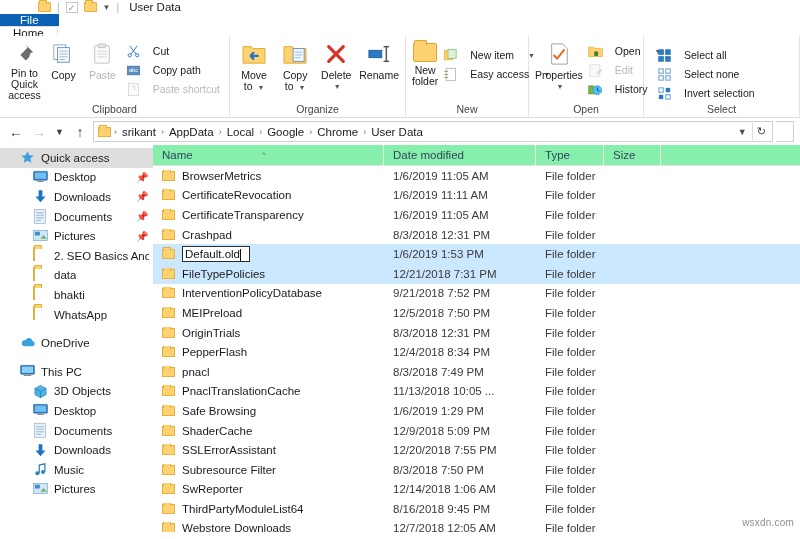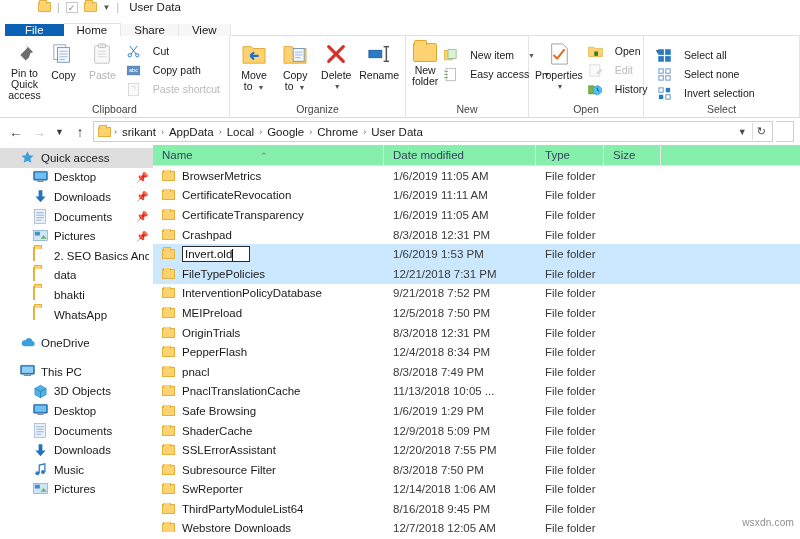--- a/index.html
+++ b/index.html
@@ -29,22 +29,22 @@
   .qat-sep { color: #b0b0b0; font-size: 10px; }
   .qat-check {
     width: 12px; height: 11px; border: 1px solid #c8c8c8; background: #fff;
     color: #888; font-size: 9px; line-height: 10px; text-align: center;
   }
   .qat-caret { font-size: 8px; color: #555; }
   .title-text { font-size: 11.5px; color: #1a1a1a; margin-left: 4px; white-space: nowrap; }
 
   
   .tabstrip {
-    height: 22px; display: flex; align-items: flex-end;
-    background: #ffffff; position: relative;
+    height: 22px; display: flex; align-items: flex-start;
+    background: #ffffff; position: relative; flex-direction: column;
   }
   .green-edge { width: 5px; background: #107c41; }
   .tab {
     display: flex; align-items: center; justify-content: center;
     font-size: 11.5px; color: #1a1a1a; padding: 0 13px;
     border-right: 1px solid #e6e6e6; white-space: nowrap;
   }
   .tab.file { background: #0b62b5; color: #ffffff; padding: 0 20px; border: none; }
   .tab.active { background: #ffffff; border-top: 1px solid #e0e0e0; }
   .tab.inactive { background: #f7f7f7; }
@@ -747,21 +747,21 @@
             <span>Crashpad</span>
           </span>
         <span class="cell-date">8/3/2018 12:31 PM</span>
         <span class="cell-type">File folder</span>
         <span class="cell-size"></span>
       </div>
 
       <div class="frow sel">
         <span class="cell-name rename-wrap">
           <span class="row-fold"></span>
-          <span class="rename-input"><span>Invert.old</span><span class="caretbar"></span></span>
+          <span class="rename-input"><span>Default.old</span><span class="caretbar"></span></span>
         </span>
         <span class="cell-date">1/6/2019 1:53 PM</span>
         <span class="cell-type">File folder</span>
         <span class="cell-size"></span>
       </div>
 
       <div class="frow sel">
         <span class="cell-name">
             <span class="row-fold"></span>
             <span>FileTypePolicies</span>

